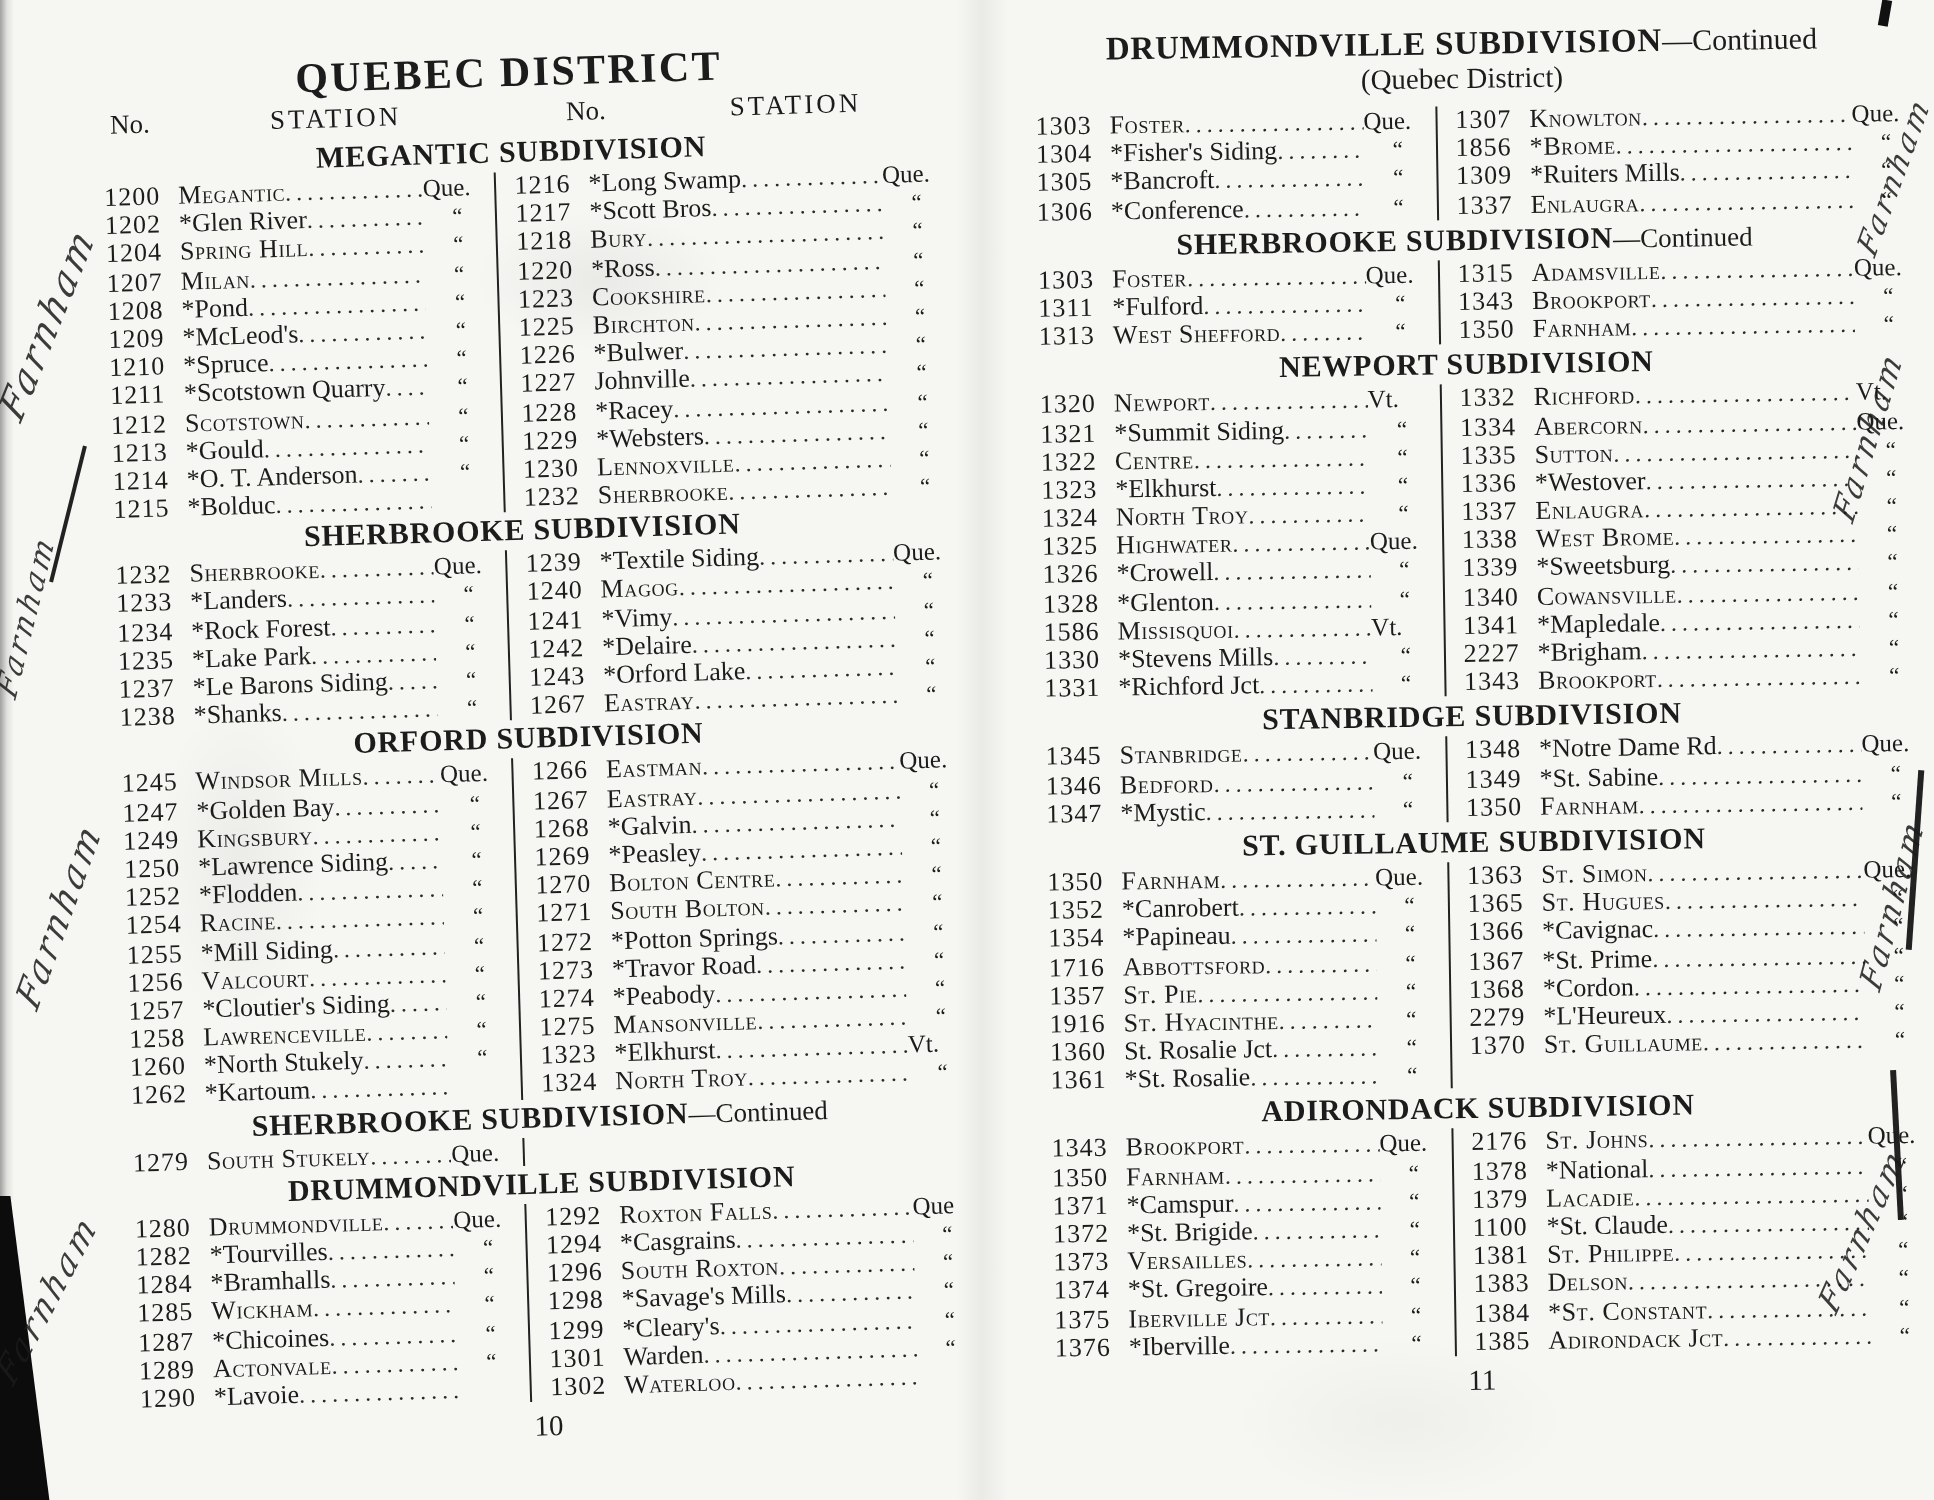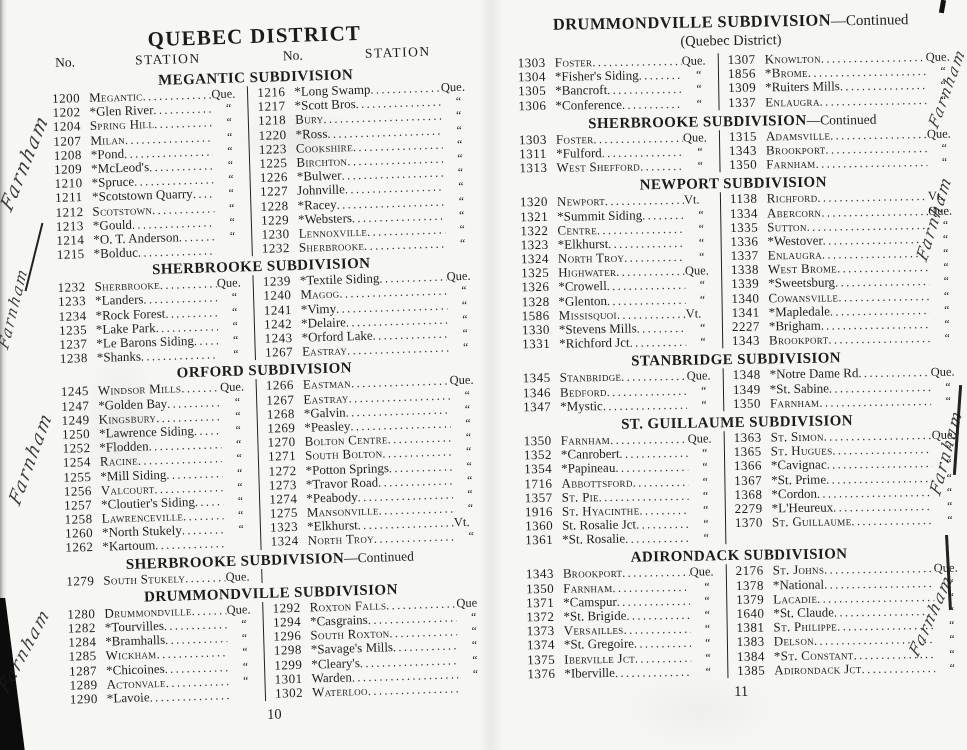--- a/index.html
+++ b/index.html
@@ -749,21 +749,21 @@
             </div>
             <div class="row">
               <span class="no">1331</span>
               <span class="nm">*Richford Jct</span>
               <span class="ld"></span>
               <span class="pv dt">“</span>
             </div>
           </div>
           <div class="col col-r">
             <div class="row">
-              <span class="no">1138</span>
+              <span class="no">1332</span>
               <span class="nm sc">Richford</span>
               <span class="ld"></span>
               <span class="pv">Vt.</span>
             </div>
             <div class="row">
               <span class="no">1334</span>
               <span class="nm sc">Abercorn</span>
               <span class="ld"></span>
               <span class="pv">Que.</span>
             </div>
@@ -1028,21 +1028,21 @@
               <span class="ld"></span>
               <span class="pv dt">“</span>
             </div>
             <div class="row">
               <span class="no">1379</span>
               <span class="nm sc">Lacadie</span>
               <span class="ld"></span>
               <span class="pv dt">“</span>
             </div>
             <div class="row">
-              <span class="no">1640</span>
+              <span class="no">1100</span>
               <span class="nm">*St. Claude</span>
               <span class="ld"></span>
               <span class="pv dt">“</span>
             </div>
             <div class="row">
               <span class="no">1381</span>
               <span class="nm sc">St. Philippe</span>
               <span class="ld"></span>
               <span class="pv dt">“</span>
             </div>

